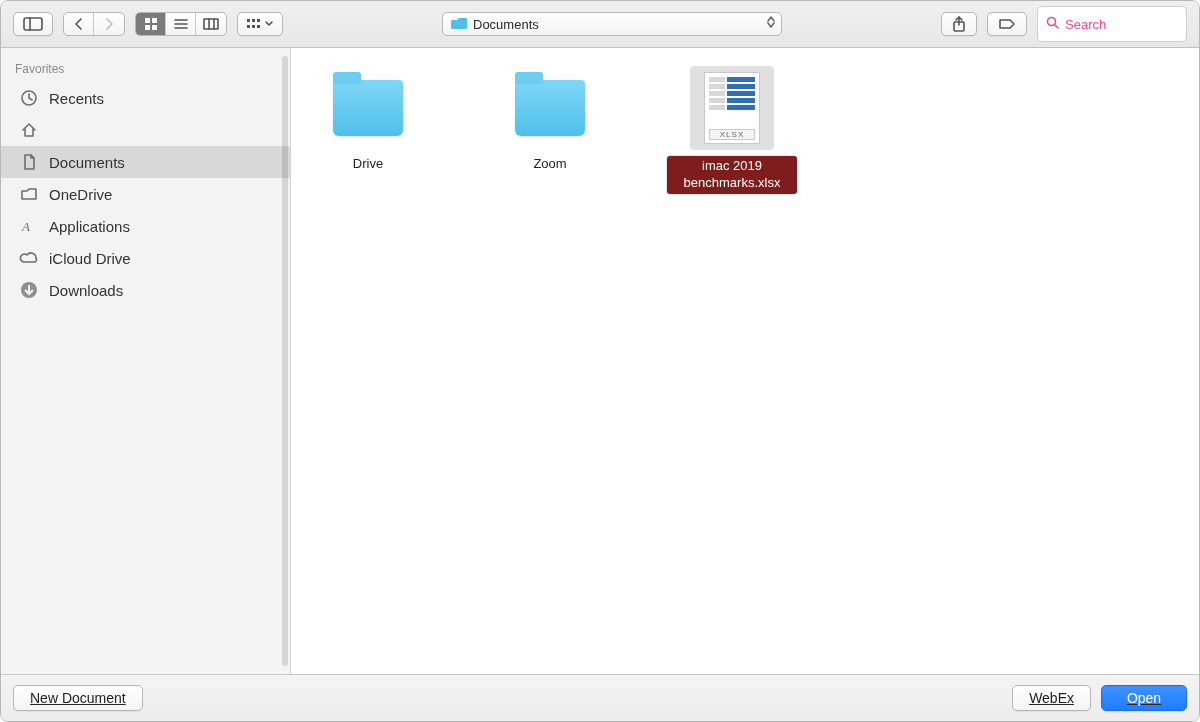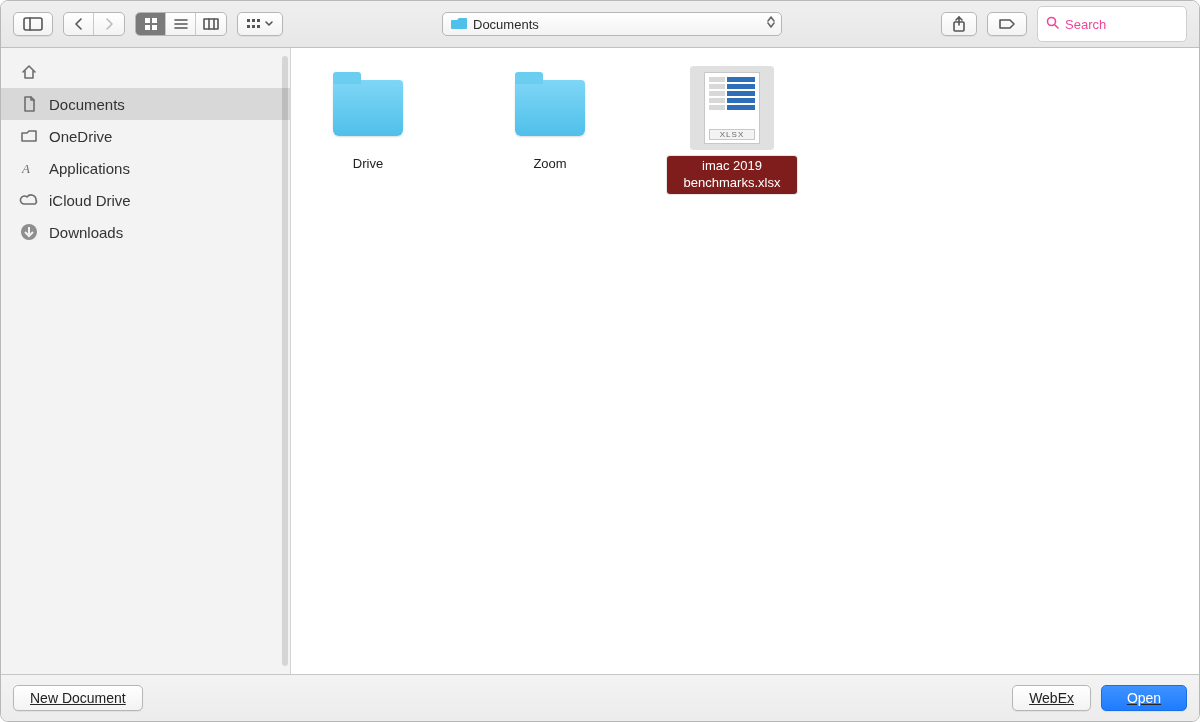--- a/index.html
+++ b/index.html
@@ -365,21 +365,31 @@
           <line class="stroke" x1="9" y1="9" x2="12" y2="12"></line>
         </svg>
     </span>
     <span>Search</span>
   </div>
 </div>
 
 <div class="body">
 
   <div class="sidebar">
-
+    <div class="side-header">Favorites</div>
+
+    <div class="side-item">
+      <span class="icon">
+        <svg width="18" height="18">
+            <circle class="stroke" cx="9" cy="9" r="7"></circle>
+            <polyline class="stroke" points="9,5 9,9 12,11"></polyline>
+          </svg>
+      </span>
+      <span>Recents</span>
+    </div>
 
     <div class="side-item">
       <span class="icon">
         <svg width="18" height="18">
             <path class="stroke" d="M3 9l6-6 6 6"></path>
             <path class="stroke" d="M5 8v7h8V8"></path>
           </svg>
       </span>
       <span></span>
     </div>

